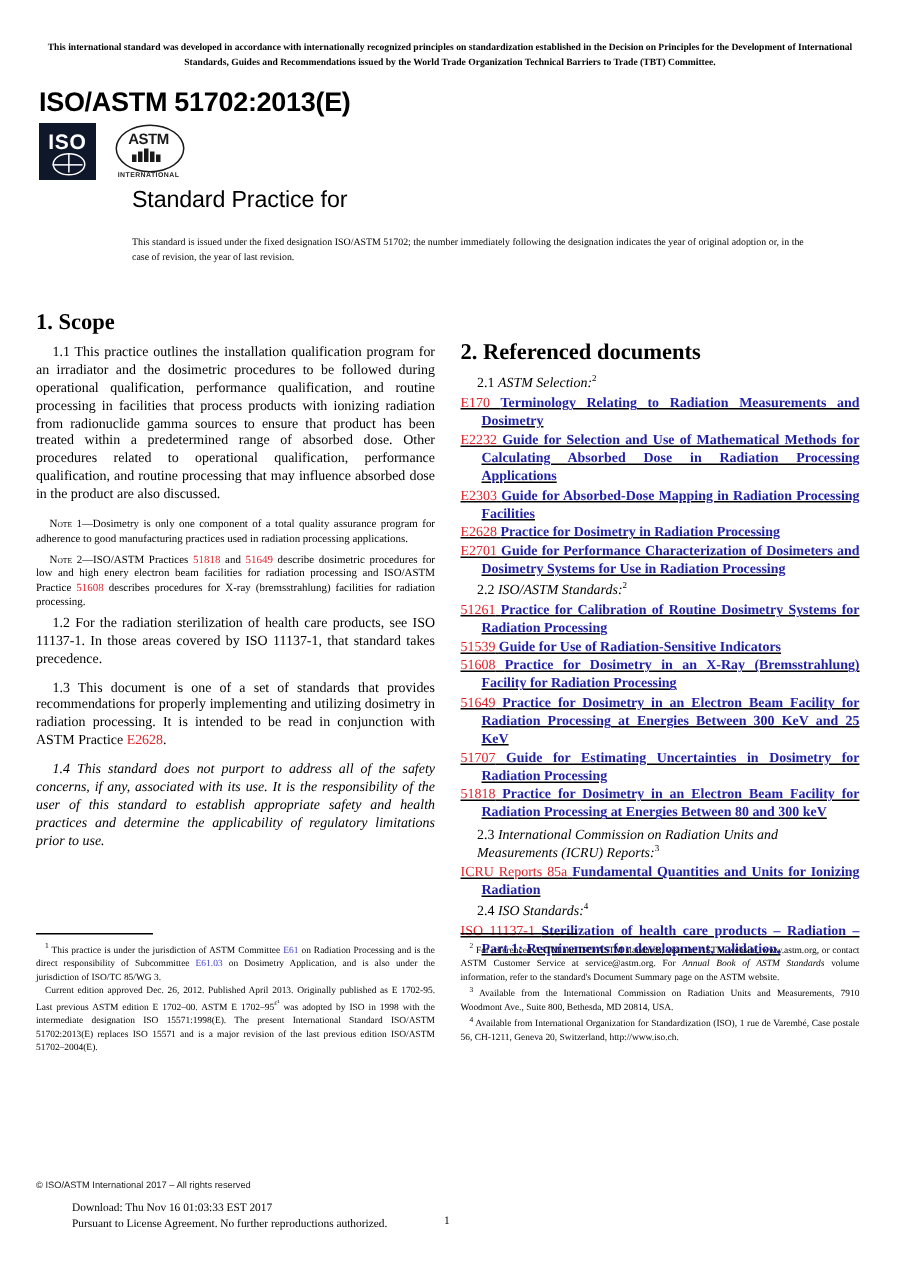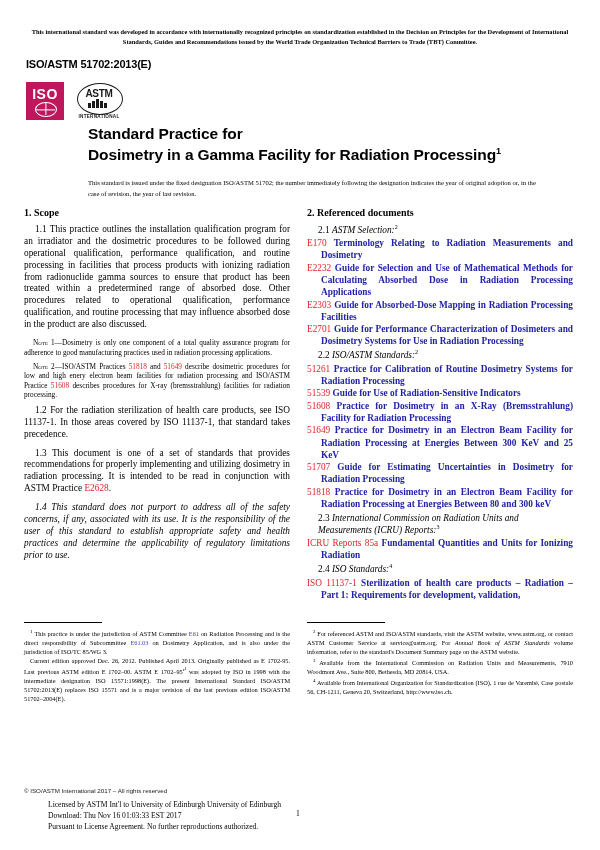--- a/index.html
+++ b/index.html
@@ -31,31 +31,31 @@
     font-weight: bold;
     text-align: center;
     font-family: "Liberation Serif", serif;
   }
 
   
   .designation {
     position: absolute;
     left: 26px; top: 58px;
     font-family: "Liberation Sans", sans-serif;
-    font-size: 11px;
+    font-size: 18px;
     font-weight: bold;
     letter-spacing: -0.2px;
   }
 
   
   .logos { position: absolute; left: 26px; top: 82px; }
   .iso-logo {
     position: absolute; left: 0; top: 0;
     width: 38px; height: 38px;
-    background: #be185d;
+    background: #0f172a;
     color: #ffffff;
     overflow: hidden;
   }
   .iso-logo .iso-text {
     position: absolute;
     top: 4px; left: 0; width: 38px;
     text-align: center;
     font-family: "Liberation Sans", sans-serif;
     font-weight: bold;
     font-size: 14px;
@@ -129,46 +129,46 @@
 
   
   .title-block {
     position: absolute;
     left: 88px; top: 124px;
     width: 482px;
   }
   .title-line {
     font-family: "Liberation Sans", sans-serif;
     font-size: 15.5px;
-    font-weight: bold;
+    font-weight: normal;
     line-height: 1.35;
     letter-spacing: -0.1px;
   }
   .title-line sup { font-size: 9px; vertical-align: super; }
   .issued-note {
     margin-top: 12px;
     width: 450px;
     font-size: 6.6px;
     line-height: 1.6;
     font-family: "Liberation Serif", serif;
   }
 
   
   .col {
     position: absolute;
     top: 207px;
     width: 266px;
   }
   .col-left  { left: 24px; }
-  .col-right { left: 307px; }
+  .col-right { left: 307px; margin-top: 20px; }
 
   .sec-head {
     font-family: "Liberation Serif", serif;
     font-weight: bold;
-    font-size: 10px;
+    font-size: 15px;
     margin-bottom: 6px;
   }
   .para {
     font-size: 9.3px;
     line-height: 1.28;
     text-align: justify;
     text-indent: 11px;
     margin-bottom: 7px;
   }
   .para.italic { font-style: italic; }
@@ -189,20 +189,21 @@
   .subhead .it { font-style: italic; }
   .subhead sup { font-size: 6px; vertical-align: super; }
 
   .ref {
     font-size: 9.3px;
     line-height: 1.3;
     text-align: justify;
     padding-left: 14px;
     text-indent: -14px;
     margin-bottom: 0.5px;
+    text-decoration: underline;
   }
   .refnum { color: #e2222b; }
   .reftitle { color: #2222a8; font-weight: bold; }
 
   
   .fn-rule {
     position: absolute;
     top: 622px;
     width: 78px;
     height: 0;
@@ -272,21 +273,20 @@
         <i style="left:8px;height:9px"></i>
         <i style="left:12px;height:7px"></i>
         <i style="left:16px;height:5px"></i>
       </div>
       <div class="astm-sub">INTERNATIONAL</div>
     </div>
   </div>
 
   <div class="title-block">
     <div class="title-line">Standard Practice for</div>
-    <div class="title-line"><span>Dosimetry in a Gamma Facility for Radiation Processing</span><sup>1</sup></div>
     <div class="issued-note">This standard is issued under the fixed designation ISO/ASTM 51702; the number immediately following the designation indicates the year of original adoption or, in the case of revision, the year of last revision.</div>
   </div>
 
   <div class="col col-left">
     <div class="sec-head">1. Scope</div>
 
     <div class="para">1.1 This practice outlines the installation qualification program for an irradiator and the dosimetric procedures to be followed during operational qualification, performance qualification, and routine processing in facilities that process products with ionizing radiation from radionuclide gamma sources to ensure that product has been treated within a predetermined range of absorbed dose. Other procedures related to operational qualification, performance qualification, and routine processing that may influence absorbed dose in the product are also discussed.</div>
 
     <div class="note"><span class="sc">Note 1</span><span>—Dosimetry is only one component of a total quality assurance program for adherence to good manufacturing practices used in radiation processing applications.</span></div>
 
@@ -300,20 +300,21 @@
   </div>
 
   <div class="col col-right">
     <div class="sec-head">2. Referenced documents</div>
 
     <div class="subhead"><span>2.1</span> <span class="it">ASTM Selection:</span><sup>2</sup></div>
 
     <div class="ref"><span class="refnum">E170</span> <span class="reftitle">Terminology Relating to Radiation Measurements and Dosimetry</span></div>
     <div class="ref"><span class="refnum">E2232</span> <span class="reftitle">Guide for Selection and Use of Mathematical Methods for Calculating Absorbed Dose in Radiation Processing Applications</span></div>
     <div class="ref"><span class="refnum">E2303</span> <span class="reftitle">Guide for Absorbed-Dose Mapping in Radiation Processing Facilities</span></div>
+    <div class="ref"><span class="refnum">E2628</span> <span class="reftitle">Practice for Dosimetry in Radiation Processing</span></div>
     <div class="ref"><span class="refnum">E2701</span> <span class="reftitle">Guide for Performance Characterization of Dosimeters and Dosimetry Systems for Use in Radiation Processing</span></div>
 
     <div class="subhead"><span>2.2</span> <span class="it">ISO/ASTM Standards:</span><sup>2</sup></div>
 
     <div class="ref"><span class="refnum">51261</span> <span class="reftitle">Practice for Calibration of Routine Dosimetry Systems for Radiation Processing</span></div>
     <div class="ref"><span class="refnum">51539</span> <span class="reftitle">Guide for Use of Radiation-Sensitive Indicators</span></div>
     <div class="ref"><span class="refnum">51608</span> <span class="reftitle">Practice for Dosimetry in an X-Ray (Bremsstrahlung) Facility for Radiation Processing</span></div>
     <div class="ref"><span class="refnum">51649</span> <span class="reftitle">Practice for Dosimetry in an Electron Beam Facility for Radiation Processing at Energies Between 300 KeV and 25 KeV</span></div>
     <div class="ref"><span class="refnum">51707</span> <span class="reftitle">Guide for Estimating Uncertainties in Dosimetry for Radiation Processing</span></div>
     <div class="ref"><span class="refnum">51818</span> <span class="reftitle">Practice for Dosimetry in an Electron Beam Facility for Radiation Processing at Energies Between 80 and 300 keV</span></div>
@@ -336,19 +337,18 @@
   </div>
 
   <div class="fnbox right">
     <div class="fn"><sup>2</sup><span> For referenced ASTM and ISO/ASTM standards, visit the ASTM website, www.astm.org, or contact ASTM Customer Service at service@astm.org. For </span><span class="it">Annual Book of ASTM Standards</span><span> volume information, refer to the standard's Document Summary page on the ASTM website.</span></div>
     <div class="fn"><sup>3</sup><span> Available from the International Commission on Radiation Units and Measurements, 7910 Woodmont Ave., Suite 800, Bethesda, MD 20814, USA.</span></div>
     <div class="fn"><sup>4</sup><span> Available from International Organization for Standardization (ISO), 1 rue de Varembé, Case postale 56, CH-1211, Geneva 20, Switzerland, http://www.iso.ch.</span></div>
   </div>
 
   <div class="copyright">© ISO/ASTM International 2017 – All rights reserved</div>
   <div class="license">
-    <div>Licensed by ASTM Int'l to University of Edinburgh University of Edinburgh</div>
     <div>Download: Thu Nov 16 01:03:33 EST 2017</div>
     <div>Pursuant to License Agreement. No further reproductions authorized.</div>
   </div>
   <div class="pagenum">1</div>
 
 </div>
 
 </body></html>

